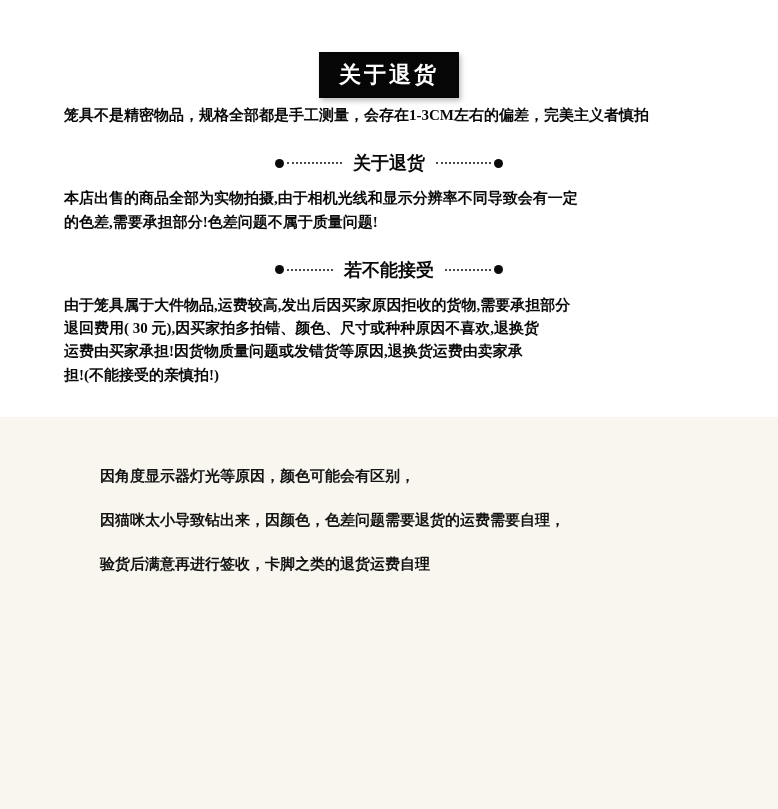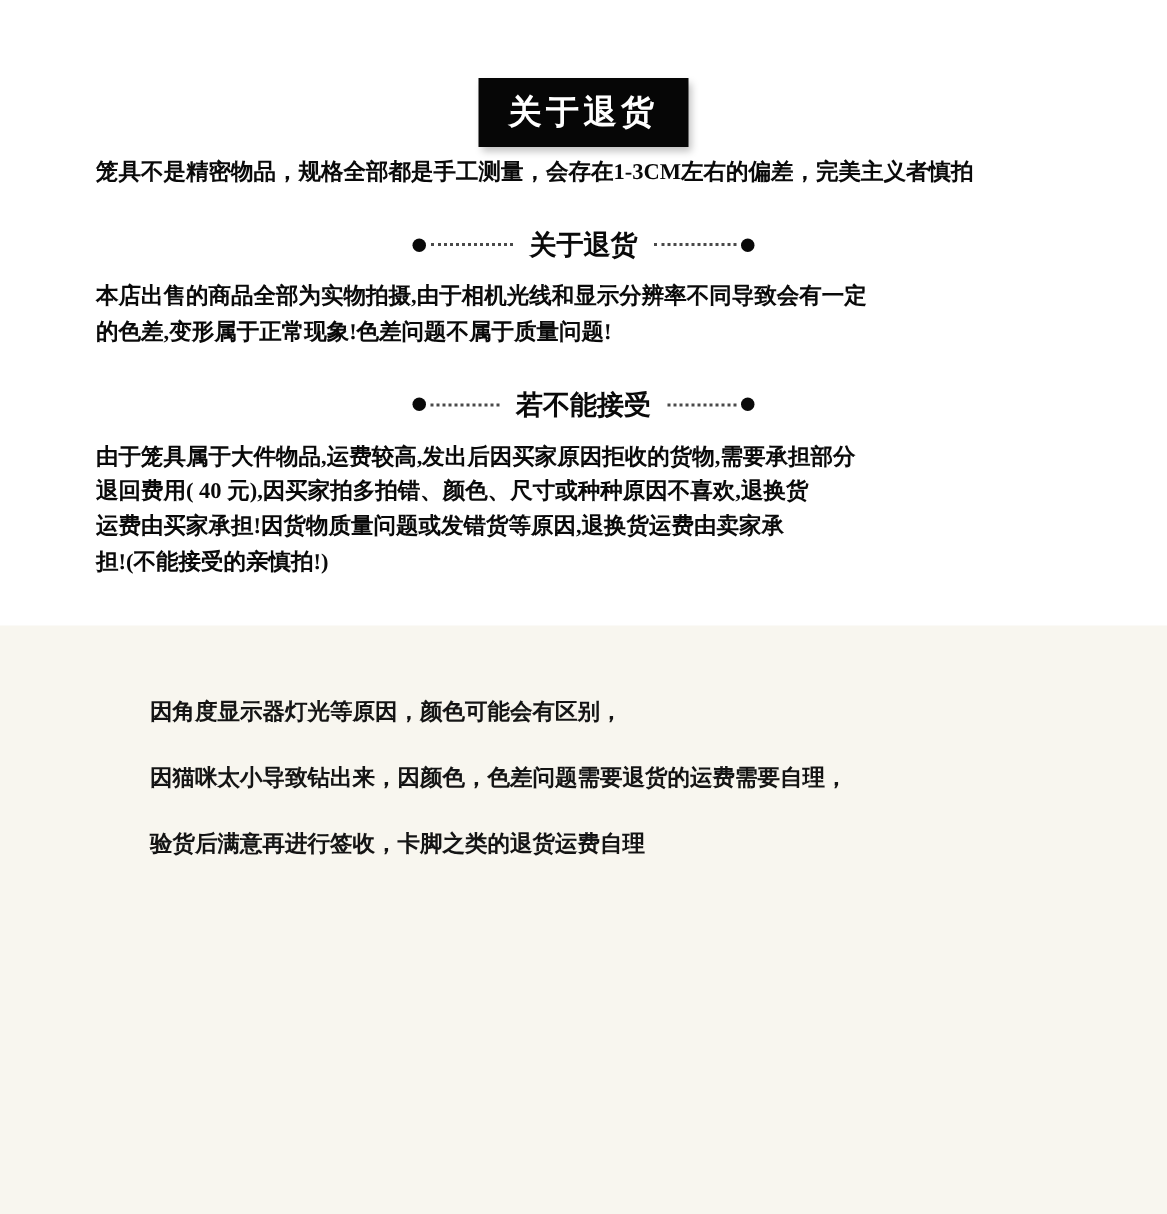--- a/index.html
+++ b/index.html
@@ -71,21 +71,20 @@
     flex: 1;
     background: #f8f6ef;
     padding: 50px 40px 0 100px;
   }
   .footer p {
     font-size: 15px;
     font-weight: bold;
     color: #141414;
     margin: 0 0 26px 0;
     line-height: 1.2;
-    font-family: Liberation Mono, monospace;
   }
 </style>
 </head>
 <body>
 
 <div class="page">
 
   <div class="badge">
     <span>关于退货</span>
   </div>
@@ -96,34 +95,34 @@
 
   <section>
     <div class="divider">
       <span class="dot"></span>
       <span class="dotline"></span>
       <h3 class="sec-title">关于退货</h3>
       <span class="dotline"></span>
       <span class="dot"></span>
     </div>
     <p class="sec-body">本店出售的商品全部为实物拍摄,由于相机光线和显示分辨率不同导致会有一定
-的色差,变形属于正常现象!色差问题不属于质量问题!</p>
+的色差,需要承担部分!色差问题不属于质量问题!</p>
   </section>
 
 
   <section>
     <div class="divider">
       <span class="dot"></span>
       <span class="dotline"></span>
       <h3 class="sec-title">若不能接受</h3>
       <span class="dotline"></span>
       <span class="dot"></span>
     </div>
     <p class="sec-body">由于笼具属于大件物品,运费较高,发出后因买家原因拒收的货物,需要承担部分
-退回费用( 40 元),因买家拍多拍错、颜色、尺寸或种种原因不喜欢,退换货
+退回费用( 30 元),因买家拍多拍错、颜色、尺寸或种种原因不喜欢,退换货
 运费由买家承担!因货物质量问题或发错货等原因,退换货运费由卖家承
 担!(不能接受的亲慎拍!)</p>
   </section>
 
   <div class="footer">
     <p>因角度显示器灯光等原因，颜色可能会有区别，</p>
     <p>因猫咪太小导致钻出来，因颜色，色差问题需要退货的运费需要自理，</p>
     <p>验货后满意再进行签收，卡脚之类的退货运费自理</p>
   </div>
 

